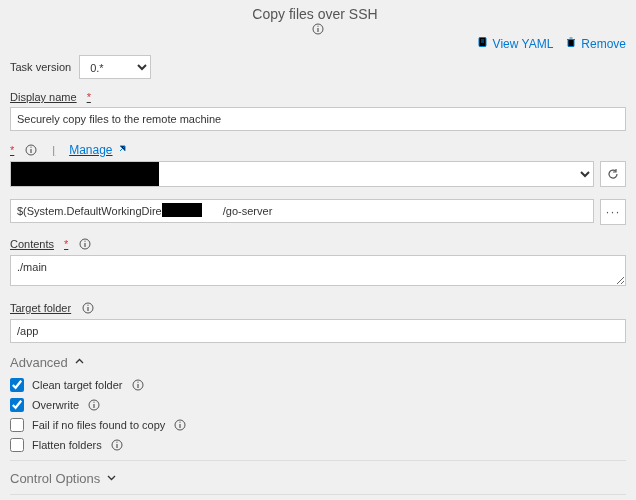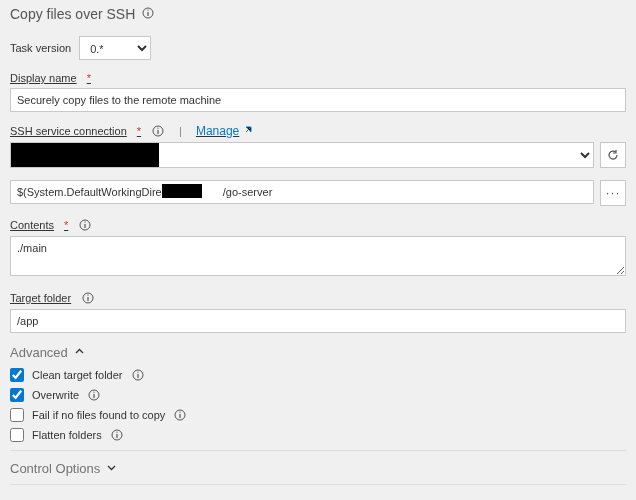--- a/index.html
+++ b/index.html
@@ -1,76 +1,93 @@
 <!DOCTYPE html>
 <html><head>
 <meta charset="utf-8">
 <style>
 * { box-sizing: border-box; margin: 0; padding: 0; font-family: "Segoe UI", Arial, sans-serif; }
 body { background: #f0f0f0; color: #333; font-size: 12px; padding: 6px 10px 10px 10px; width: 636px; }
-.header { display: flex; margin-bottom: 14px; }
+.header { display: flex; align-items: center; margin-bottom: 4px; flex-direction: column; }
 .header-title { font-size: 14px; color: #555; margin-right: 6px; }
 .header-actions { margin-left: auto; display: flex; gap: 12px; }
 .link { color: #0078d4; cursor: pointer; display: inline-flex; align-items: center; gap: 4px; font-size: 12px; }
 .info-icon { display: inline-flex; align-items: center; justify-content: center; width: 14px; height: 14px; color: #555; }
 .info-icon svg, .icon svg { stroke: currentColor; fill: none; }
 .row { margin-bottom: 12px; }
 .label { font-size: 11px; color: #333; margin-bottom: 4px; display: flex; align-items: center; gap: 10px; text-decoration: underline; }
 .req { color: #d13438; }
 .pipe { color: #888; margin: 0 4px; }
 .select, .input, .textarea { width: 100%; border: 1px solid #c8c8c8; background: #fff; font-size: 11px; padding: 5px 6px; font-family: inherit; color: #333; }
 .select { height: 26px; }
 .task-version-select { width: 72px; height: 24px; }
 .flexrow { display: flex; align-items: stretch; gap: 6px; }
 .flexrow .input, .flexrow .select { flex: 1; }
 .square-btn { width: 26px; height: 26px; border: 1px solid #c8c8c8; background: #fff; display: inline-flex; align-items: center; justify-content: center; cursor: pointer; color: #555; }
 .redact { position: absolute; background: #000; }
 .ssh-wrap { position: relative; flex: 1; }
 .ssh-wrap .redact { left: 1px; top: 1px; width: 148px; height: 24px; }
 .src-wrap { position: relative; flex: 1; }
 .src-wrap .redact { left: 152px; top: 4px; width: 40px; height: 14px; }
-.textarea { resize: vertical; height: 40px; }
+.textarea { resize: vertical; height: 31px; }
 .section-header { display: flex; align-items: center; gap: 6px; font-size: 13px; color: #737373; margin: 10px 0 8px 0; cursor: pointer; }
 .check-row { display: flex; align-items: center; gap: 8px; margin-bottom: 6px; font-size: 11px; }
 .check-row input[type=checkbox] { width: 14px; height: 14px; accent-color: #0078d4; }
 .divider { border-top: 1px solid #ddd; margin: 8px 0; }
 .chev { display:inline-block; }
 </style>
 </head>
 <body>
 
 <div class="header">
   <span class="header-title">Copy files over SSH</span>
   <span class="info-icon">
     <svg width="12" height="12" viewBox="0 0 12 12">
         <circle cx="6" cy="6" r="5" stroke-width="1"></circle>
         <line x1="6" y1="5" x2="6" y2="9" stroke-width="1.2"></line>
         <circle cx="6" cy="3.2" r="0.6" fill="currentColor" stroke="none"></circle>
       </svg>
   </span>
+  <div class="header-actions">
+    <span class="link">
+      <span><svg width="12" height="12" viewBox="0 0 12 12" stroke="#0078d4">
+            <rect x="2" y="1.5" width="7" height="9" rx="1"></rect>
+            <line x1="4" y1="4" x2="7" y2="4"></line>
+            <line x1="4" y1="6" x2="7" y2="6"></line>
+          </svg></span>
+      <span>View YAML</span>
+    </span>
+    <span class="link">
+      <span><svg width="12" height="12" viewBox="0 0 12 12" stroke="#0078d4">
+            <rect x="3" y="3.5" width="6" height="7" rx="0.5"></rect>
+            <line x1="2" y1="3.5" x2="10" y2="3.5"></line>
+            <line x1="4.5" y1="2" x2="7.5" y2="2"></line>
+          </svg></span>
+      <span>Remove</span>
+    </span>
+  </div>
 </div>
 
 <div class="row" style="display:flex;align-items:center;gap:8px;">
   <span style="font-size:11px;">Task version</span>
   <select class="select task-version-select">
     <option>0.*</option>
   </select>
 </div>
 
 <div class="row">
   <div class="label">
     <span>Display name</span>
     <span class="req">*</span>
   </div>
   <input class="input" value="Securely copy files to the remote machine" style="">
 </div>
 
 <div class="row">
   <div class="label">
-    <span>SSH service connection</span>
     <span class="req">*</span>
     <span class="info-icon">
       <svg width="12" height="12" viewBox="0 0 12 12">
           <circle cx="6" cy="6" r="5" stroke-width="1"></circle>
           <line x1="6" y1="5" x2="6" y2="9" stroke-width="1.2"></line>
           <circle cx="6" cy="3.2" r="0.6" fill="currentColor" stroke="none"></circle>
         </svg>
     </span>
     <span class="pipe">|</span>
     <span class="link">

